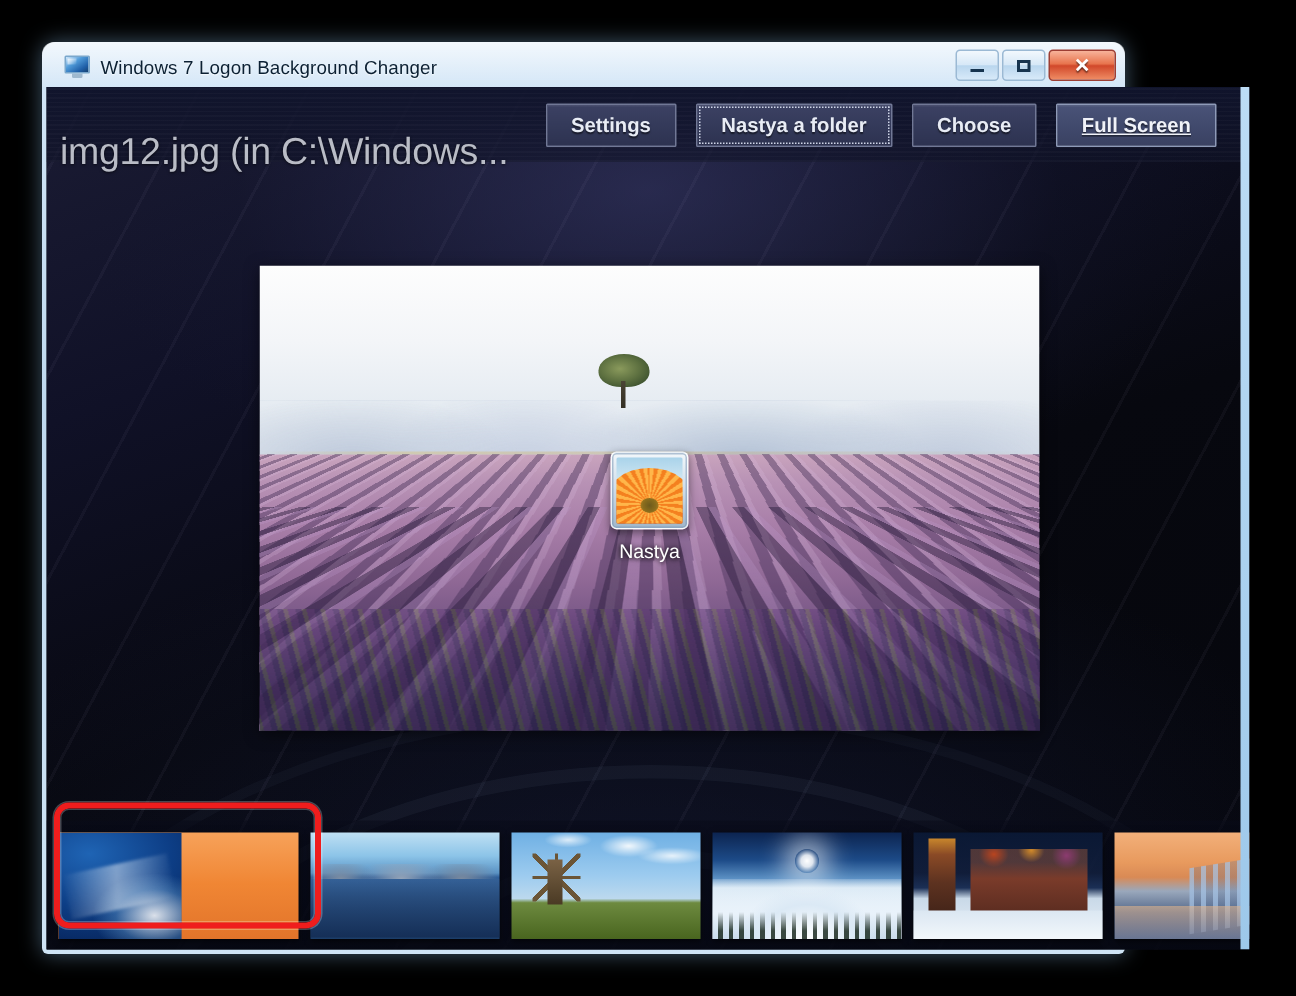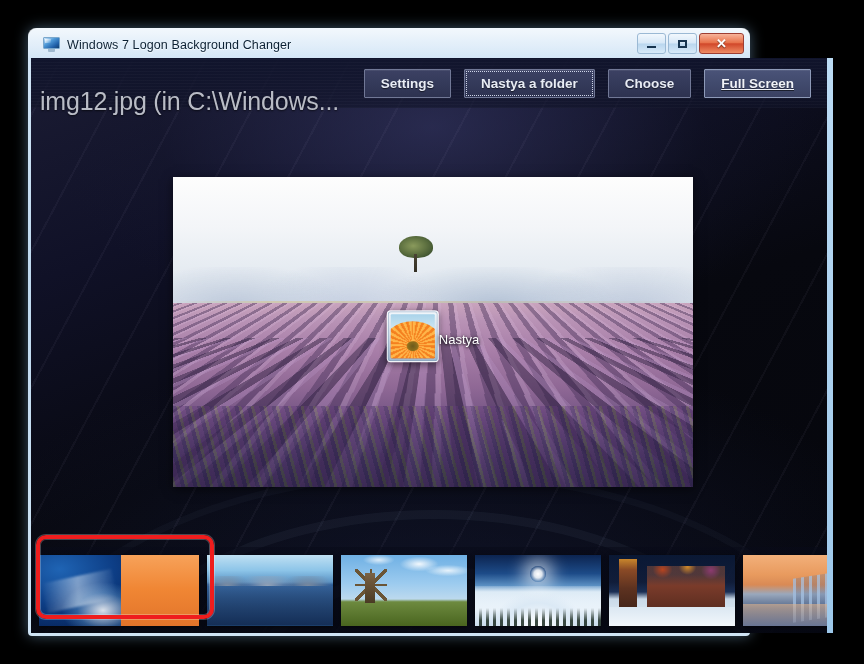--- a/index.html
+++ b/index.html
@@ -254,21 +254,21 @@
   #lav-horizon {
     position: absolute; left: 0; top: 40%; width: 100%; height: 2px;
     background: linear-gradient(90deg, rgba(200,180,120,.0), rgba(214,196,140,.55) 18%, rgba(200,176,130,.45) 55%, rgba(180,160,120,0) 100%);
   }
 
   
   #user-tile {
     position: absolute;
     left: 50%; top: 50%;
     transform: translate(-50%, -42%);
-    display: flex; flex-direction: row; align-items: center;
+    display: flex; flex-direction: column; align-items: center;
     z-index: 5;
   }
   #avatar-frame {
     width: 52px; height: 52px;
     padding: 3px;
     border-radius: 4px;
     background: linear-gradient(180deg,#f2f7fb 0%,#cddbe8 50%,#9fb6ca 100%);
     border: 1px solid rgba(255,255,255,.75);
     box-shadow: 0 2px 6px rgba(0,0,0,.45), inset 0 0 0 1px rgba(120,150,180,.55);
   }

